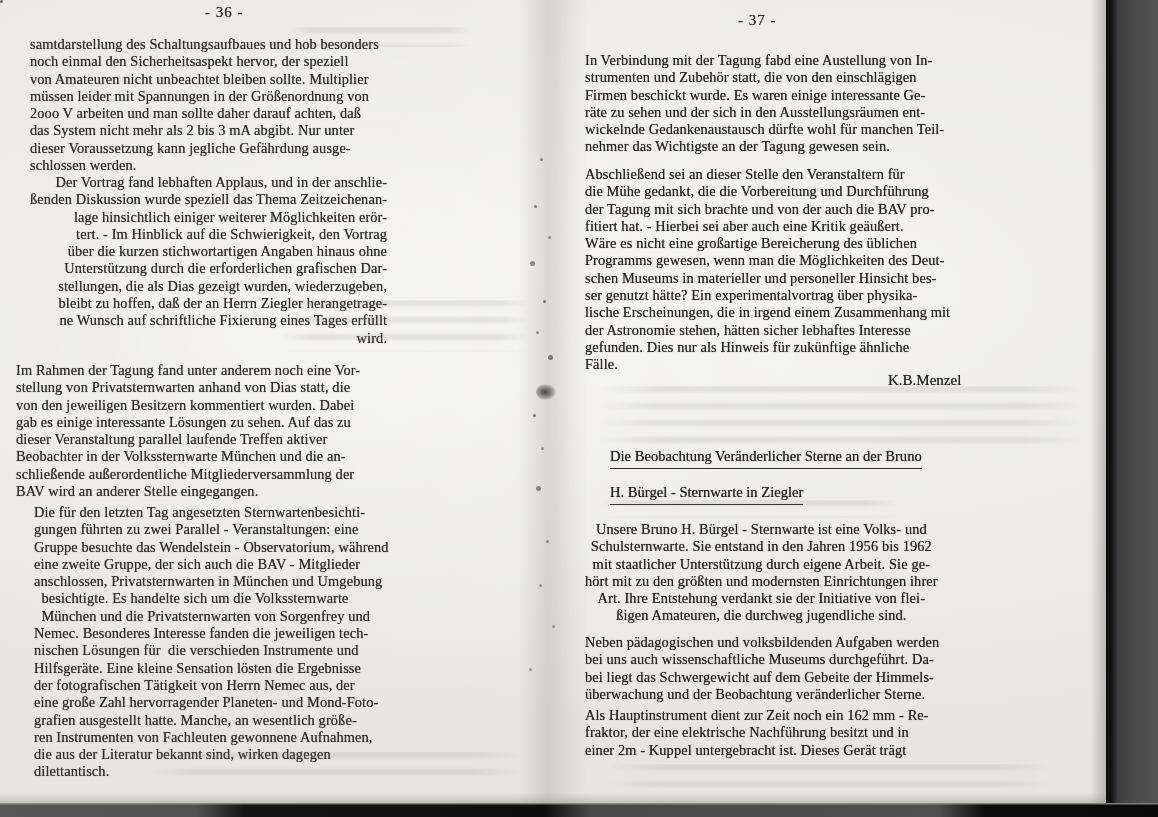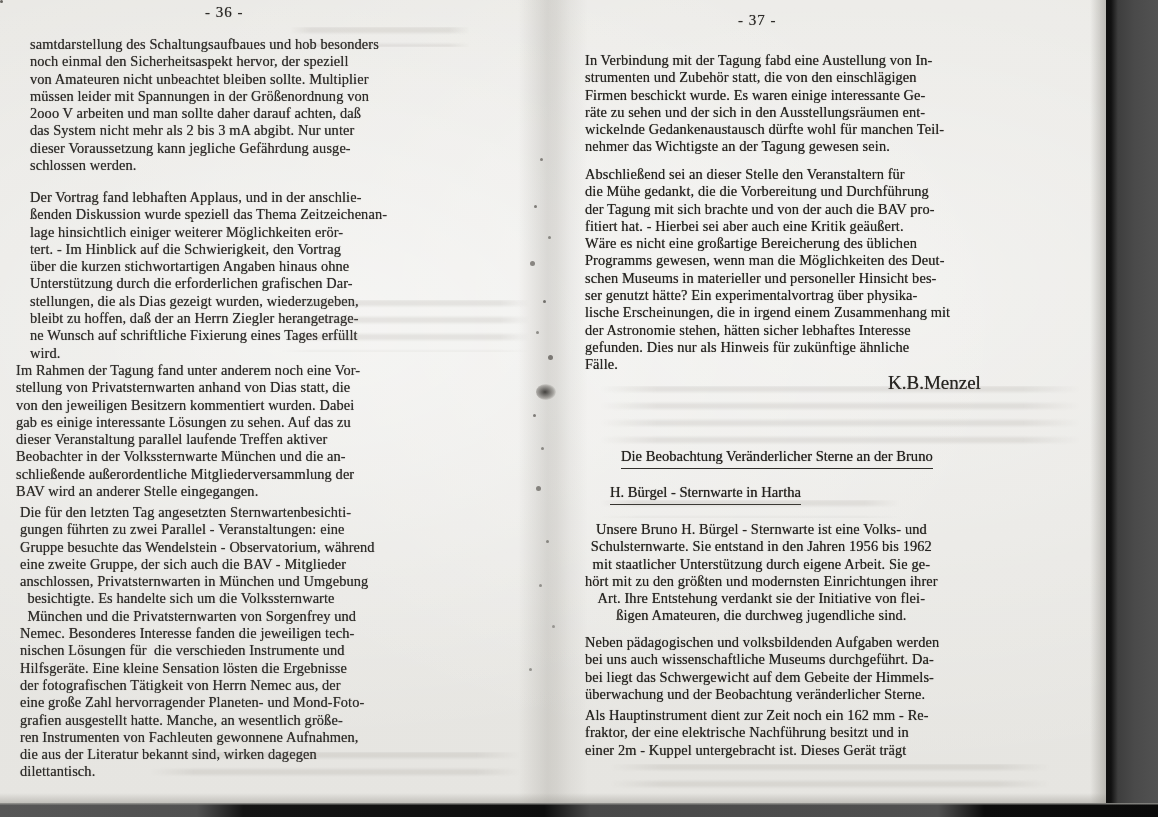--- a/index.html
+++ b/index.html
@@ -15,21 +15,21 @@
   .para {
     position:absolute; white-space:pre; font-size:14.4px; line-height:17.3px;
     color:#2f2d2a; text-shadow:0 0 0.7px rgba(44,42,38,0.75); letter-spacing:0.1px;
   }
   .rp { color:#262420; }
   .pagenum {
     position:absolute; font-size:15px; color:#2c2a27;
     text-shadow:0 0 0.7px rgba(44,42,38,0.7); letter-spacing:1px;
   }
   .signature {
-    position:absolute; font-size:19px; color:#262420;
+    position:absolute; font-size:15px; color:#262420;
     text-shadow:0 0 0.7px rgba(44,42,38,0.75);
   }
   .heading-line {
     position:absolute; font-size:14.6px; color:#24221e; white-space:pre;
     text-shadow:0 0 0.8px rgba(40,38,34,0.8);
     border-bottom:1.6px solid #32302c; padding-bottom:3px;
   }
   
   .gutter {
     position:absolute; top:0; left:518px; width:70px; height:817px;
@@ -93,41 +93,41 @@
 
     <div class="para" style="left:30px; top:36px;">samtdarstellung des Schaltungsaufbaues und hob besonders
 noch einmal den Sicherheitsaspekt hervor, der speziell
 von Amateuren nicht unbeachtet bleiben sollte. Multiplier
 müssen leider mit Spannungen in der Größenordnung von
 2ooo V arbeiten und man sollte daher darauf achten, daß
 das System nicht mehr als 2 bis 3 mA abgibt. Nur unter
 dieser Voraussetzung kann jegliche Gefährdung ausge-
 schlossen werden.</div>
 
-    <div class="para" style="left:30px; top:189px;">Der Vortrag fand lebhaften Applaus, und in der anschlie-
+    <div class="para" style="left:30px; top:174px;text-align:right;">Der Vortrag fand lebhaften Applaus, und in der anschlie-
 ßenden Diskussion wurde speziell das Thema Zeitzeichenan-
 lage hinsichtlich einiger weiterer Möglichkeiten erör-
 tert. - Im Hinblick auf die Schwierigkeit, den Vortrag
 über die kurzen stichwortartigen Angaben hinaus ohne
 Unterstützung durch die erforderlichen grafischen Dar-
 stellungen, die als Dias gezeigt wurden, wiederzugeben,
 bleibt zu hoffen, daß der an Herrn Ziegler herangetrage-
 ne Wunsch auf schriftliche Fixierung eines Tages erfüllt
 wird.</div>
 
     <div class="para" style="left:16px; top:362px;">Im Rahmen der Tagung fand unter anderem noch eine Vor-
 stellung von Privatsternwarten anhand von Dias statt, die
 von den jeweiligen Besitzern kommentiert wurden. Dabei
 gab es einige interessante Lösungen zu sehen. Auf das zu
 dieser Veranstaltung parallel laufende Treffen aktiver
 Beobachter in der Volkssternwarte München und die an-
 schließende außerordentliche Mitgliederversammlung der
 BAV wird an anderer Stelle eingegangen.</div>
 
-    <div class="para" style="left:20px; top:504px;">Die für den letzten Tag angesetzten Sternwartenbesichti-
+    <div class="para" style="left:34px; top:504px;">Die für den letzten Tag angesetzten Sternwartenbesichti-
 gungen führten zu zwei Parallel - Veranstaltungen: eine
 Gruppe besuchte das Wendelstein - Observatorium, während
 eine zweite Gruppe, der sich auch die BAV - Mitglieder
 anschlossen, Privatsternwarten in München und Umgebung
   besichtigte. Es handelte sich um die Volkssternwarte
   München und die Privatsternwarten von Sorgenfrey und
 Nemec. Besonderes Interesse fanden die jeweiligen tech-
 nischen Lösungen für  die verschieden Instrumente und
 Hilfsgeräte. Eine kleine Sensation lösten die Ergebnisse
 der fotografischen Tätigkeit von Herrn Nemec aus, der
@@ -156,23 +156,23 @@
 
     <div class="para rp" style="left:585px; top:52px;">In Verbindung mit der Tagung fabd eine Austellung von In-
 strumenten und Zubehör statt, die von den einschlägigen
 Firmen beschickt wurde. Es waren einige interessante Ge-
 räte zu sehen und der sich in den Ausstellungsräumen ent-
 wickelnde Gedankenaustausch dürfte wohl für manchen Teil-
 nehmer das Wichtigste an der Tagung gewesen sein.</div>
 
     <div class="signature" style="left:888px; top:372px;">K.B.Menzel</div>
 
-    <div class="heading-line" style="left:610px; top:448px;margin-left:11px;">Die Beobachtung Veränderlicher Sterne an der Bruno</div>
-
-    <div class="heading-line" style="left:610px; top:484px;">H. Bürgel - Sternwarte in Hartha</div>
+    <div class="heading-line" style="left:610px; top:448px;">Die Beobachtung Veränderlicher Sterne an der Bruno</div>
+
+    <div class="heading-line" style="left:610px; top:484px;">H. Bürgel - Sternwarte in Ziegler</div>
 
     <div class="para rp" style="left:585px; top:521px;text-align:center;">Unsere Bruno H. Bürgel - Sternwarte ist eine Volks- und
 Schulsternwarte. Sie entstand in den Jahren 1956 bis 1962
 mit staatlicher Unterstützung durch eigene Arbeit. Sie ge-
 hört mit zu den größten und modernsten Einrichtungen ihrer
 Art. Ihre Entstehung verdankt sie der Initiative von flei-
 ßigen Amateuren, die durchweg jugendliche sind.</div>
 
     <div class="para rp" style="left:585px; top:634px;">Neben pädagogischen und volksbildenden Aufgaben werden
 bei uns auch wissenschaftliche Museums durchgeführt. Da-

